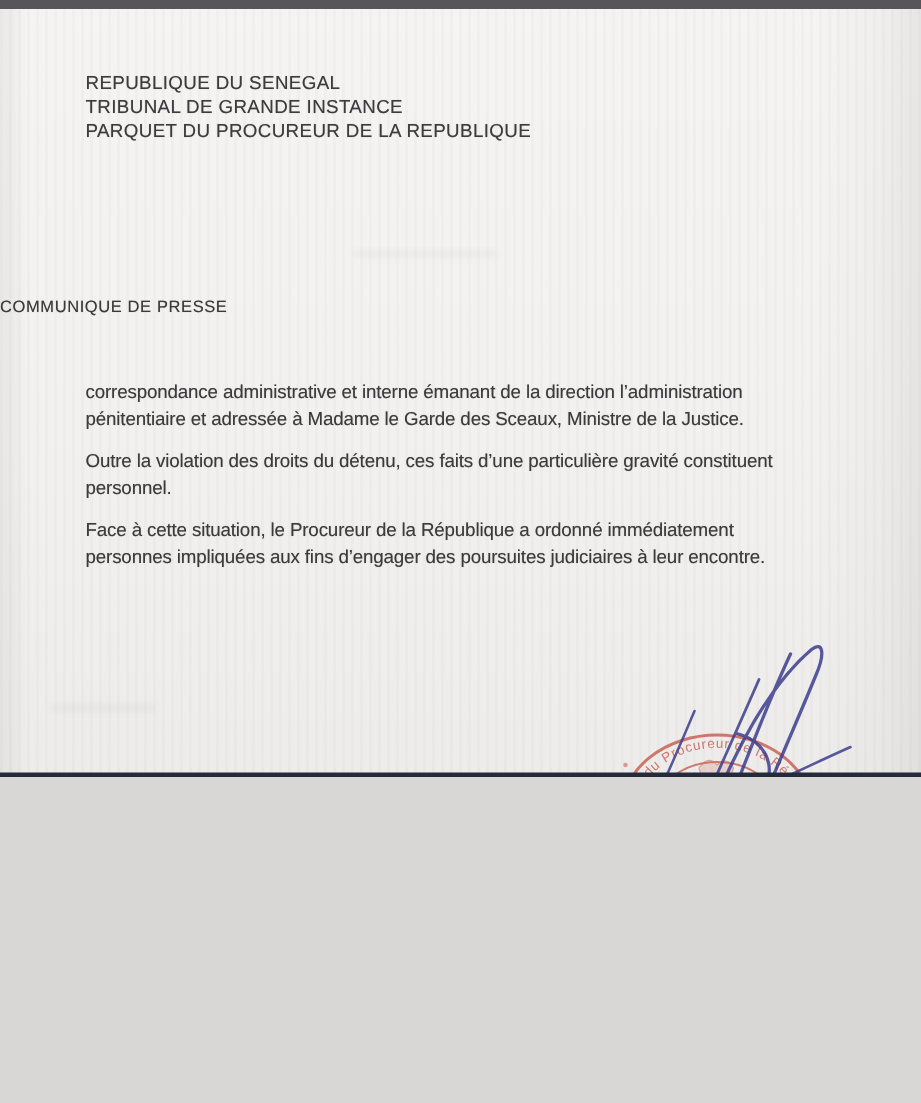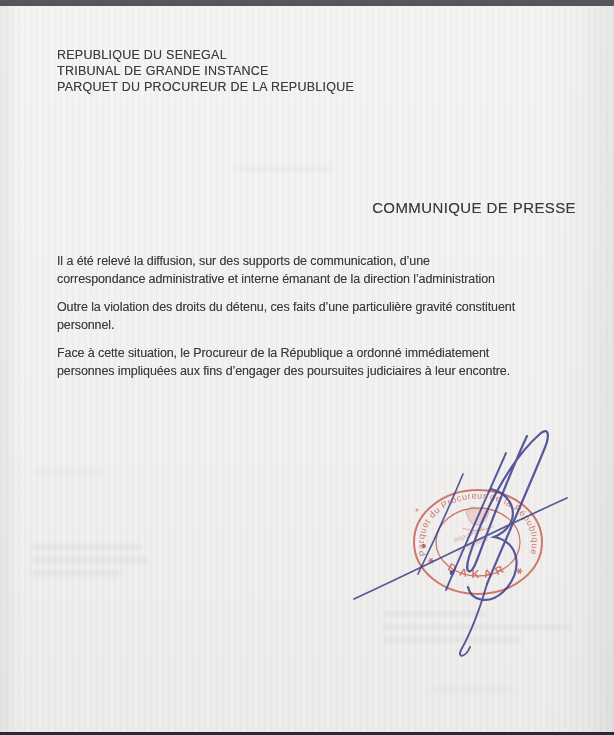--- a/index.html
+++ b/index.html
@@ -1,31 +1,31 @@
 <!DOCTYPE html>
 <html style="--stamp-color: #c24b3c; --ink-color: #3c3e8e;"><head>
 <meta charset="utf-8">
 <style>
   html,body{margin:0;padding:0;background:#d8d7d5;}
   .page{
     position:relative;
-    width:614px;height:735px;
+    width:614px;height:518px;
     overflow:hidden;
     background:
       linear-gradient(90deg, rgba(0,0,0,0.035) 0 6px, rgba(0,0,0,0) 18px),
       linear-gradient(270deg, rgba(0,0,0,0.05) 0 4px, rgba(0,0,0,0.02) 30px, rgba(0,0,0,0) 70px),
       repeating-linear-gradient(90deg, rgba(120,115,110,0.035) 0 2px, rgba(0,0,0,0) 2px 6px),
       linear-gradient(180deg,#f5f4f2 0%, #f2f1ef 55%, #edecea 100%);
     font-family:"Liberation Sans", sans-serif;
     color:#38383a;
   }
   .top-bar{position:absolute;left:0;top:0;width:614px;height:6px;background:#56565a;}
   .bottom-bar{position:absolute;left:0;bottom:0;width:614px;height:3px;background:#242b3b;}
   .header-block{position:absolute;left:57px;top:47px;font-size:12.5px;line-height:16px;letter-spacing:0.25px;color:#3c3c3e;text-shadow:0 0 0.5px rgba(70,70,75,0.55);}
-  .doc-title{position:absolute;left:0;top:199px;width:576px;text-align:right;font-size:15px;letter-spacing:0.4px;color:#3a3a3c;text-shadow:0 0 0.5px rgba(70,70,75,0.55);}
+  .doc-title{position:absolute;left:0;top:199px;width:576px;text-align:left;font-size:11px;letter-spacing:0.4px;color:#3a3a3c;text-shadow:0 0 0.5px rgba(70,70,75,0.55);}
   .body-block{position:absolute;left:57px;top:252px;width:548px;font-size:12.5px;line-height:18px;letter-spacing:-0.1px;color:#3b3b3d;text-shadow:0 0 0.5px rgba(70,70,75,0.5);}
   .para{margin:0 0 10px 0;}
   .para .line{white-space:nowrap;}
   .closing-block{position:absolute;left:368px;top:458px;font-size:12.5px;line-height:19px;color:#3b3b3d;text-shadow:0 0 0.5px rgba(70,70,75,0.5);}
   .sig-stamp-svg{position:absolute;left:330px;top:415px;width:280px;height:265px;}
   .artifact{position:absolute;filter:blur(2px);}
   .artifact .aline{background:#9a9aa6;border-radius:2px;height:4px;margin-bottom:9px;}
   .a-left{left:30px;top:545px;width:118px;opacity:0.16;}
   .a-left2{left:34px;top:470px;width:70px;opacity:0.10;}
   .a-bottom{left:382px;top:612px;width:190px;opacity:0.15;}
@@ -43,22 +43,22 @@
     <div class="line">TRIBUNAL DE GRANDE INSTANCE</div>
     <div class="line">PARQUET DU PROCUREUR DE LA REPUBLIQUE</div>
   </div>
 
   <div class="artifact a-title"></div>
 
   <div class="doc-title">COMMUNIQUE DE PRESSE</div>
 
   <div class="body-block">
     <p class="para">
-      <span class="line" style="display:block">Il a été relevé la diffusion, sur des supports de communication, d’une</span>
       <span class="line" style="display:block">correspondance administrative et interne émanant de la direction l’administration</span>
+      <span class="line" style="display:block">pénitentiaire et adressée à Madame le Garde des Sceaux, Ministre de la Justice.</span>
     </p>
     <p class="para">
       <span class="line" style="display:block">Outre la violation des droits du détenu, ces faits d’une particulière gravité constituent</span>
       <span class="line" style="display:block">personnel.</span>
     </p>
     <p class="para">
       <span class="line" style="display:block">Face à cette situation, le Procureur de la République a ordonné immédiatement</span>
       <span class="line" style="display:block">personnes impliquées aux fins d’engager des poursuites judiciaires à leur encontre.</span>
     </p>
   </div>

